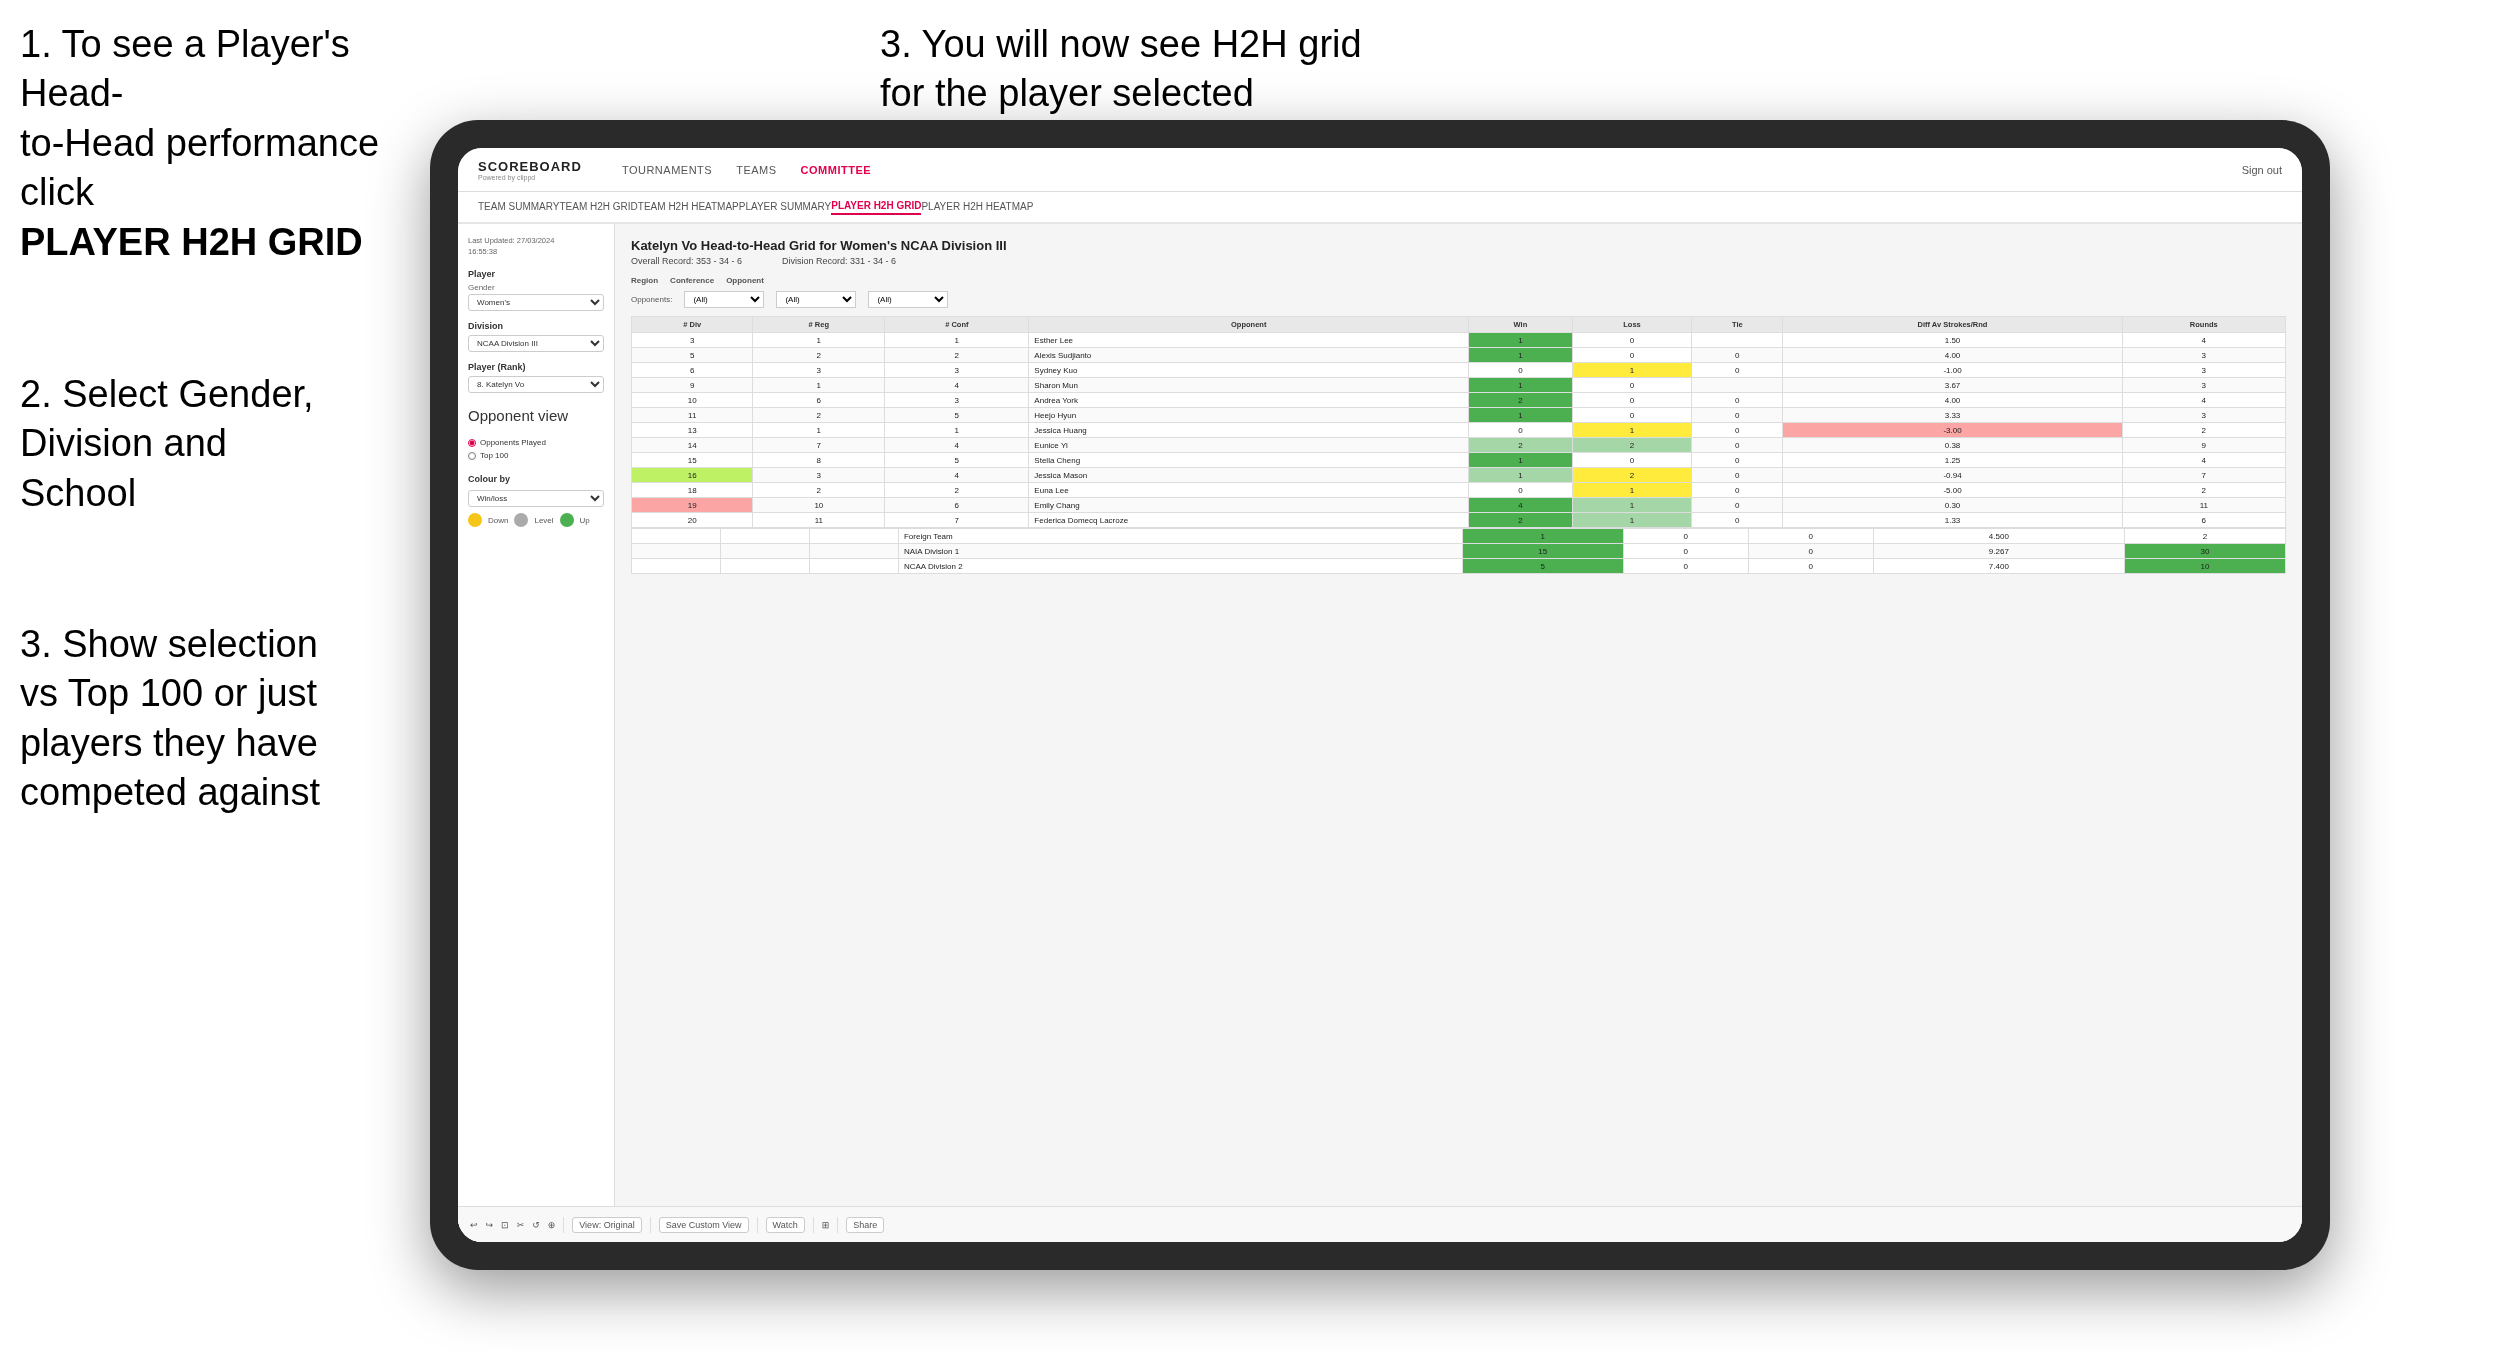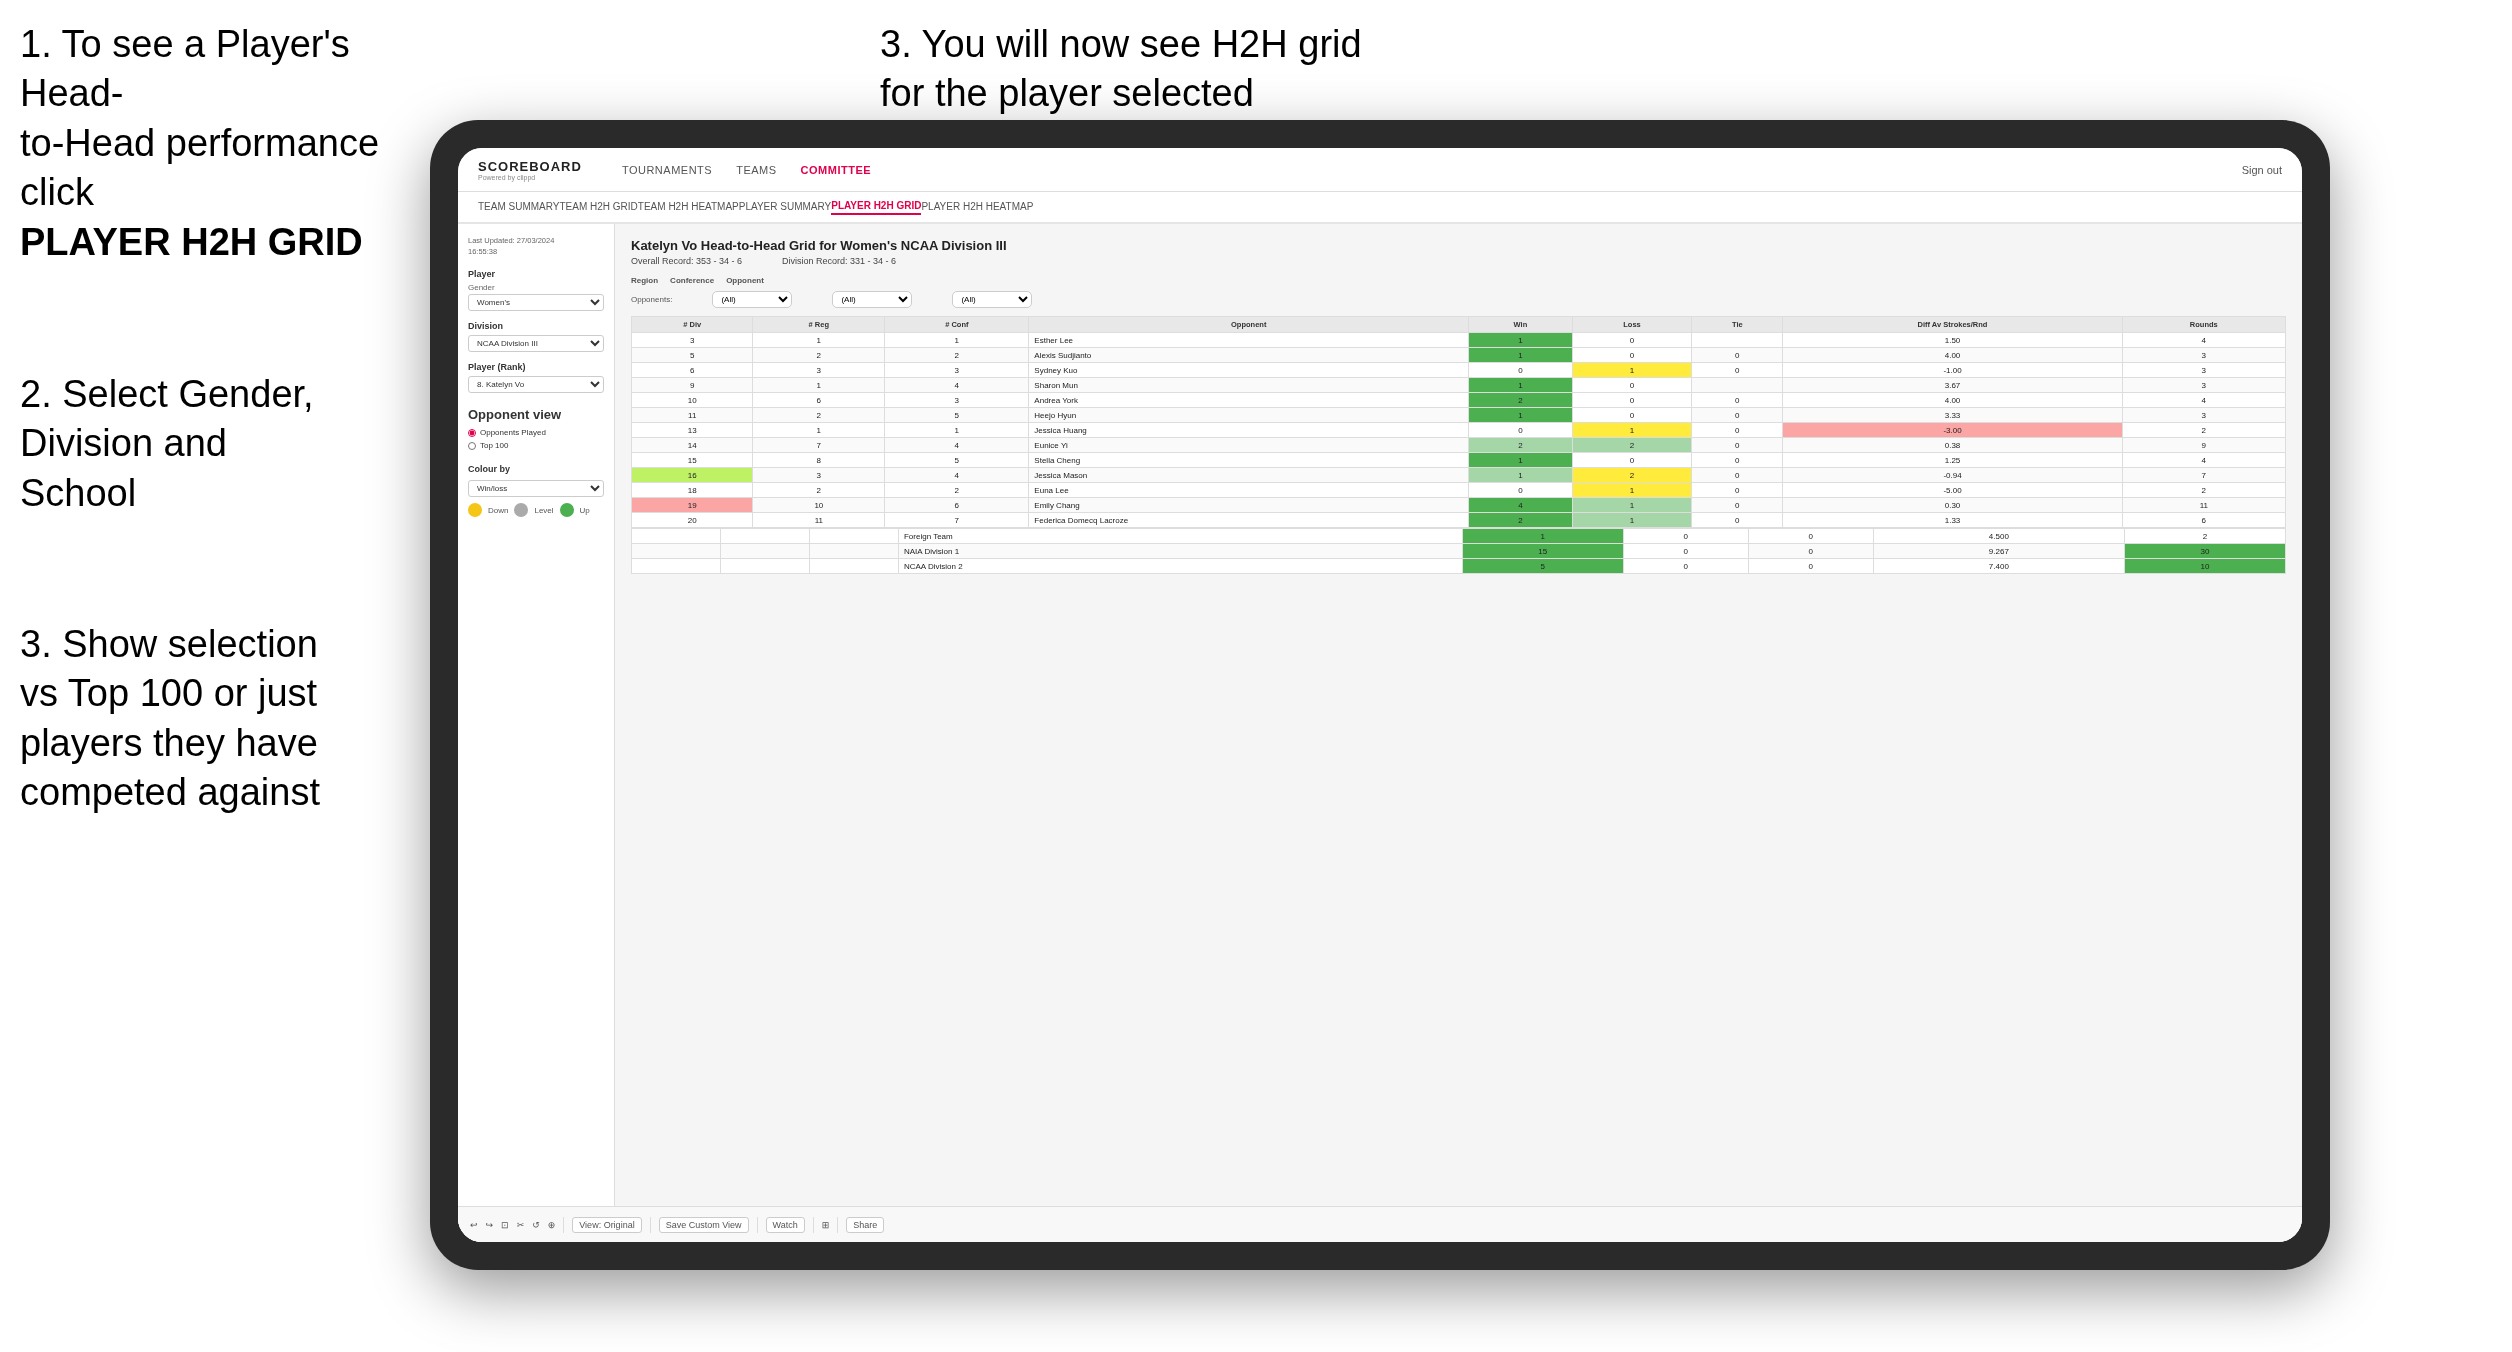--- a/index.html
+++ b/index.html
@@ -194,25 +194,25 @@
       color: #333;
     }
 
     .sidebar-label {
       font-size: 8px;
       color: #666;
       margin-bottom: 2px;
     }
 
     .opponent-view-title {
-      font-size: 13px;
-      font-weight: 700;
+      font-size: 15px;
+      font-weight: 400;
       color: #333;
       margin-top: 14px;
-      margin-bottom: 6px;
+      margin-bottom: 14px;
     }
 
     .radio-group {
       display: flex;
       flex-direction: column;
       gap: 4px;
     }
 
     .radio-item {
       display: flex;
@@ -297,24 +297,23 @@
     .filter-group-title {
       font-size: 8px;
       font-weight: 600;
       color: #555;
     }
 
     .filter-select {
       font-size: 8px;
       padding: 2px 16px 2px 4px;
       border: 1px solid #ccc;
-      border-radius: 5px;
+      border-radius: 0;
       background: white;
       min-width: 80px;
-      margin-left: 28px;
     }
 
     .opponents-label {
       font-size: 8px;
       color: #555;
     }
 
     
     .data-table {
       width: 100%;

